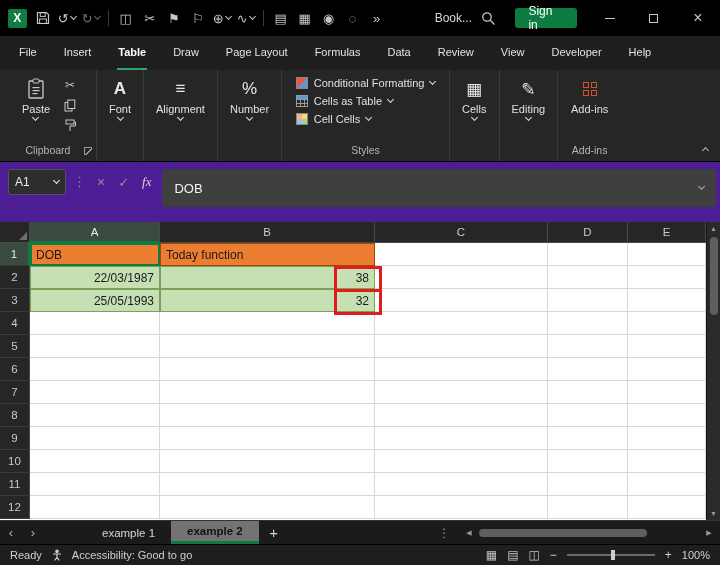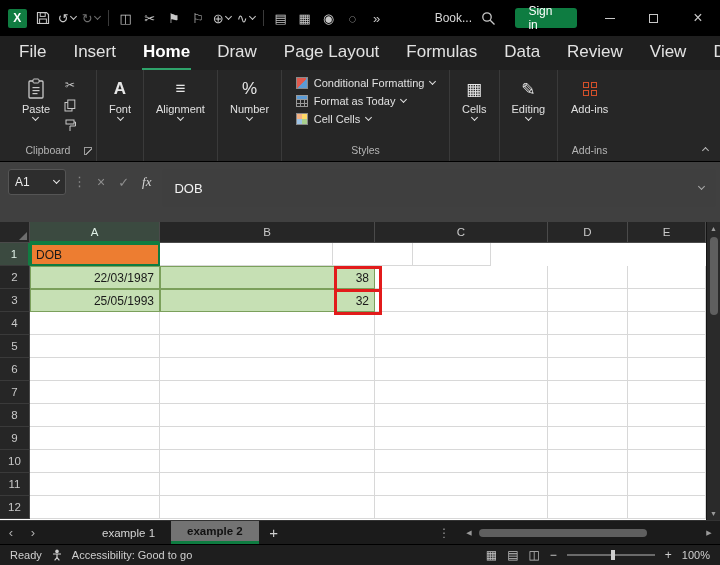--- a/index.html
+++ b/index.html
@@ -18,21 +18,21 @@
   .tb-right { margin-left:auto; display:flex; align-items:center; height:36px; }
   .search-btn { width:34px; height:36px; display:flex; align-items:center; justify-content:center; }
   .signin { background:#0E7C41; color:#fff; border-radius:3px; height:20px; padding:0 13px; display:flex; align-items:center; font-size:12px; margin:16px 10px; }
   .winbtn { width:45px; height:36px; display:flex; align-items:center; justify-content:center; color:#c8c8c8; }
   .winbtn .bar { width:10px; height:1px; background:#c8c8c8; display:block; }
   .winbtn .box { width:9px; height:9px; border:1px solid #c8c8c8; display:block; }
   .winbtn.close { font-size:16px; }
 
   
   .menurow { height:34px; background:#1f1f1f; display:flex; align-items:stretch; padding:0 14px 0 18px; }
-  .mtab { display:flex; align-items:center; padding:0 1px; margin-right:25px; color:#e2e2e2; font-size:17px; border-bottom:2.5px solid transparent; white-space:nowrap; }
+  .mtab { display:flex; align-items:center; padding:0 1px; margin-right:25px; color:#e2e2e2; font-size:11px; border-bottom:2.5px solid transparent; white-space:nowrap; }
   .mtab.active { color:#fff; font-weight:bold; border-bottom-color:#2EA36A; }
 
   
   .ribbon { height:92px; background:#262626; display:flex; position:relative; border-bottom:1px solid #000; }
   .group { display:flex; flex-direction:column; align-items:center; padding:5px 7px 0; position:relative; }
   .group + .group { border-left:1px solid #3a3a3a; }
   .glabel { margin-top:auto; font-size:10.5px; color:#b5b5b5; padding:3px 0 5px; }
   .bigbtn { display:flex; flex-direction:column; align-items:center; gap:3px; color:#e0e0e0; font-size:11px; padding:3px 5px 0; white-space:nowrap; }
   .bigicon { height:22px; display:flex; align-items:center; justify-content:center; font-size:17px; color:#e6e6e6; }
   .clipwrap { display:flex; gap:6px; align-items:flex-start; }
@@ -46,21 +46,21 @@
     background:linear-gradient(#5b9bd5 0 3px, transparent 3px),
       repeating-linear-gradient(to right, transparent 0 3px, #9a9a9a 3px 4px),
       repeating-linear-gradient(to bottom, transparent 0 3px, #9a9a9a 3px 4px); }
   .icon-cs { width:12px; height:12px; border:1px solid #8a8a8a; background:conic-gradient(#ffd966 0 25%, #a9d08e 0 50%, #9dc3e6 0 75%, #f4b183 0); }
   .icon-addins { display:grid; grid-template-columns:6px 6px; grid-auto-rows:6px; gap:2px; }
   .icon-addins span { border:1.5px solid #D4502A; }
   .collapse-chev { position:absolute; right:12px; bottom:8px; color:#b8b8b8; }
   .rspacer { flex:1; }
 
   
-  .formularow { height:60px; background:#404040; display:flex; align-items:flex-start; padding:7px 4px 0 8px; gap:7px; }
+  .formularow { height:60px; background:#4c1d95; display:flex; align-items:flex-start; padding:7px 4px 0 8px; gap:7px; }
   .namebox { width:58px; height:26px; background:#2d2d2d; border:1px solid #555; border-radius:3px; display:flex; align-items:center; justify-content:space-between; padding:0 6px; color:#ececec; }
   .fxdots { color:#8a8a8a; font-size:13px; padding-top:5px; }
   .fxbtns { display:flex; align-items:center; gap:13px; padding:5px 4px 0; }
   .fxbtns .x { color:#8f8f8f; font-size:14px; }
   .fxbtns .v { color:#8f8f8f; font-size:13px; }
   .fxbtns .fx { color:#d6d6d6; font-style:italic; font-size:13px; font-family:"Liberation Serif", serif; }
   .fbar { flex:1; height:38px; background:#3f3f3f; border-radius:4px; display:flex; align-items:center; padding:0 12px; color:#f2f2f2; font-size:13px; }
   .fbar .fchev { margin-left:auto; color:#aaa; }
 
   
@@ -165,21 +165,21 @@
       </span>
     <span class="winbtn close">
         <span>×</span>
       </span>
   </div>
 </div>
 
 <div class="menurow">
   <span class="mtab">File</span>
   <span class="mtab">Insert</span>
-  <span class="mtab active">Home</span>
+  <span class="mtab active">Table</span>
   <span class="mtab">Draw</span>
   <span class="mtab">Page Layout</span>
   <span class="mtab">Formulas</span>
   <span class="mtab">Data</span>
   <span class="mtab">Review</span>
   <span class="mtab">View</span>
   <span class="mtab">Developer</span>
   <span class="mtab">Help</span>
 
 </div>
@@ -245,21 +245,21 @@
 
   <div class="group" style="width:168px;">
     <div class="stylerows">
       <div class="stylerow">
         <span class="icon-cf"></span>
         <span>Conditional Formatting</span>
         <span class="chev"></span>
       </div>
       <div class="stylerow">
         <span class="icon-fat"></span>
-        <span>Format as Today</span>
+        <span>Cells as Table</span>
         <span class="chev"></span>
       </div>
       <div class="stylerow">
         <span class="icon-cs"></span>
         <span>Cell Cells</span>
         <span class="chev"></span>
       </div>
     </div>
     <div class="glabel">Styles</div>
   </div>
@@ -324,20 +324,21 @@
         </div>
       <div class="ch sel wa">A</div>
       <div class="ch wb">B</div>
       <div class="ch wc">C</div>
       <div class="ch wd">D</div>
       <div class="ch we">E</div>
     </div>
     <div class="r">
       <div class="rh sel">1</div>
       <div class="c wa or a1sel">DOB</div>
+      <div class="c wb or">Today function</div>
       <div class="c wc"></div>
       <div class="c wd"></div>
       <div class="c we"></div>
     </div>
     <div class="r">
       <div class="rh">2</div>
       <div class="c wa gr num">22/03/1987</div>
       <div class="c wb gr num">38</div>
       <div class="c wc"></div>
       <div class="c wd"></div>

